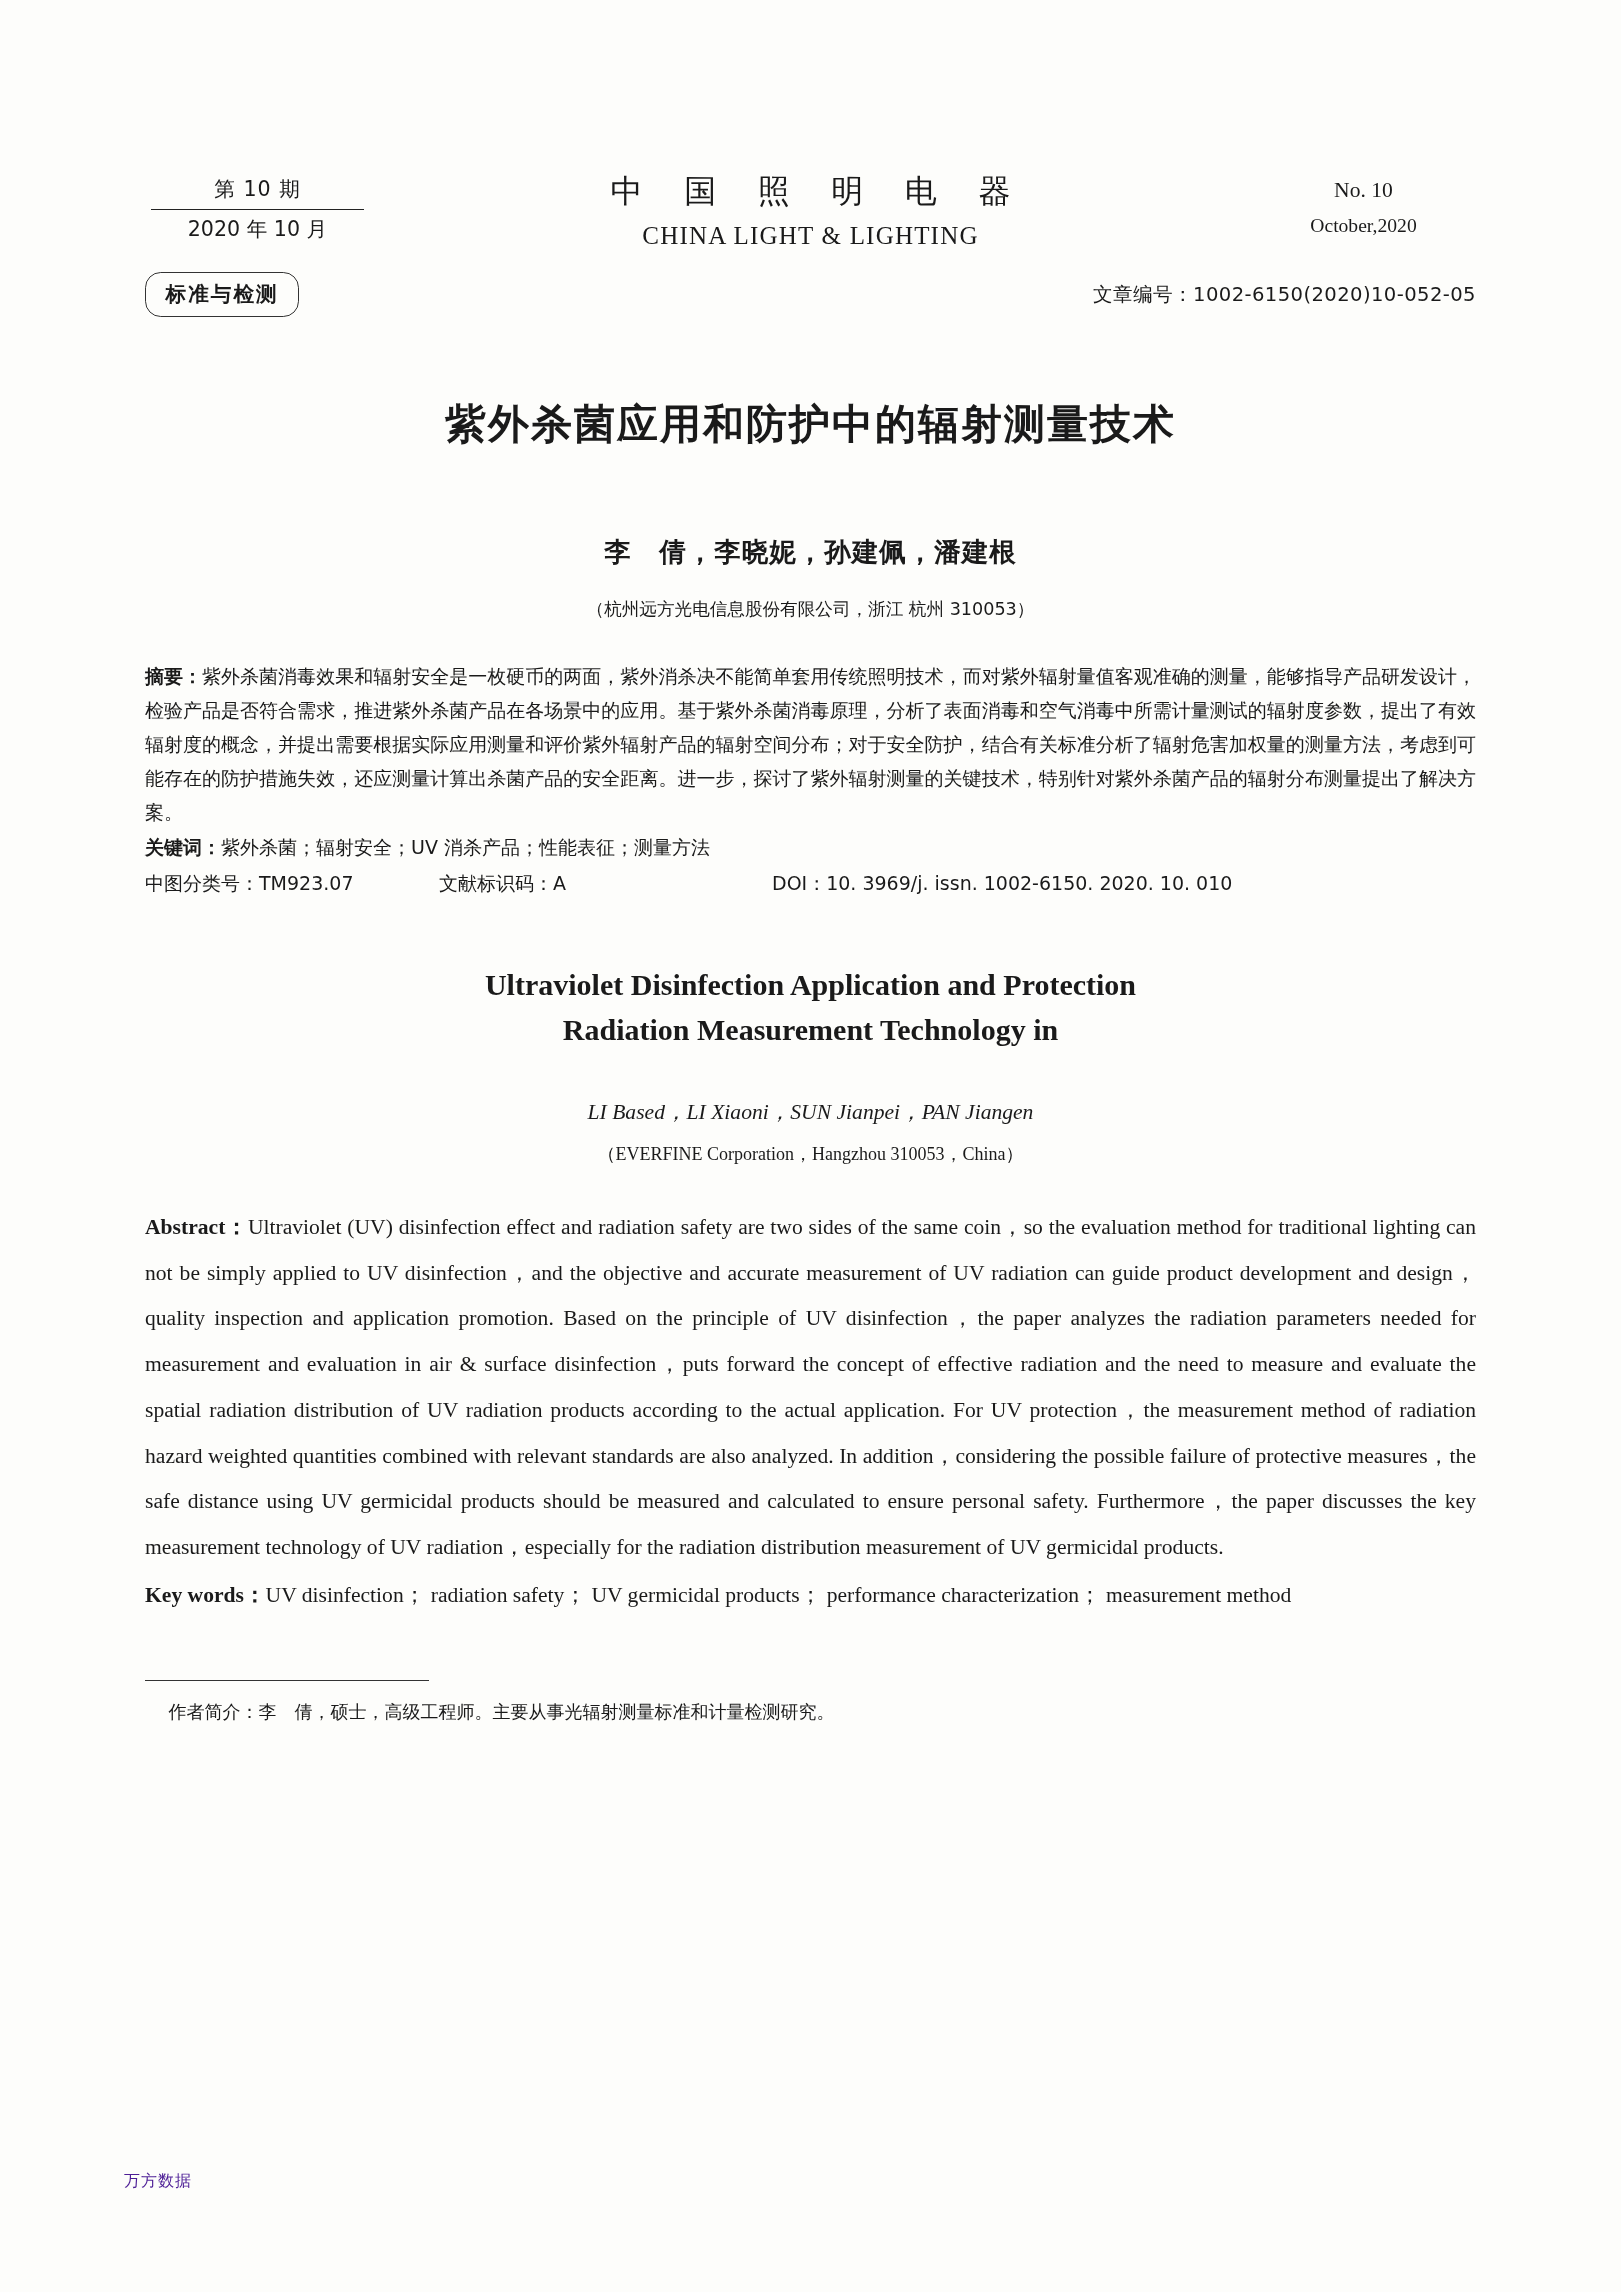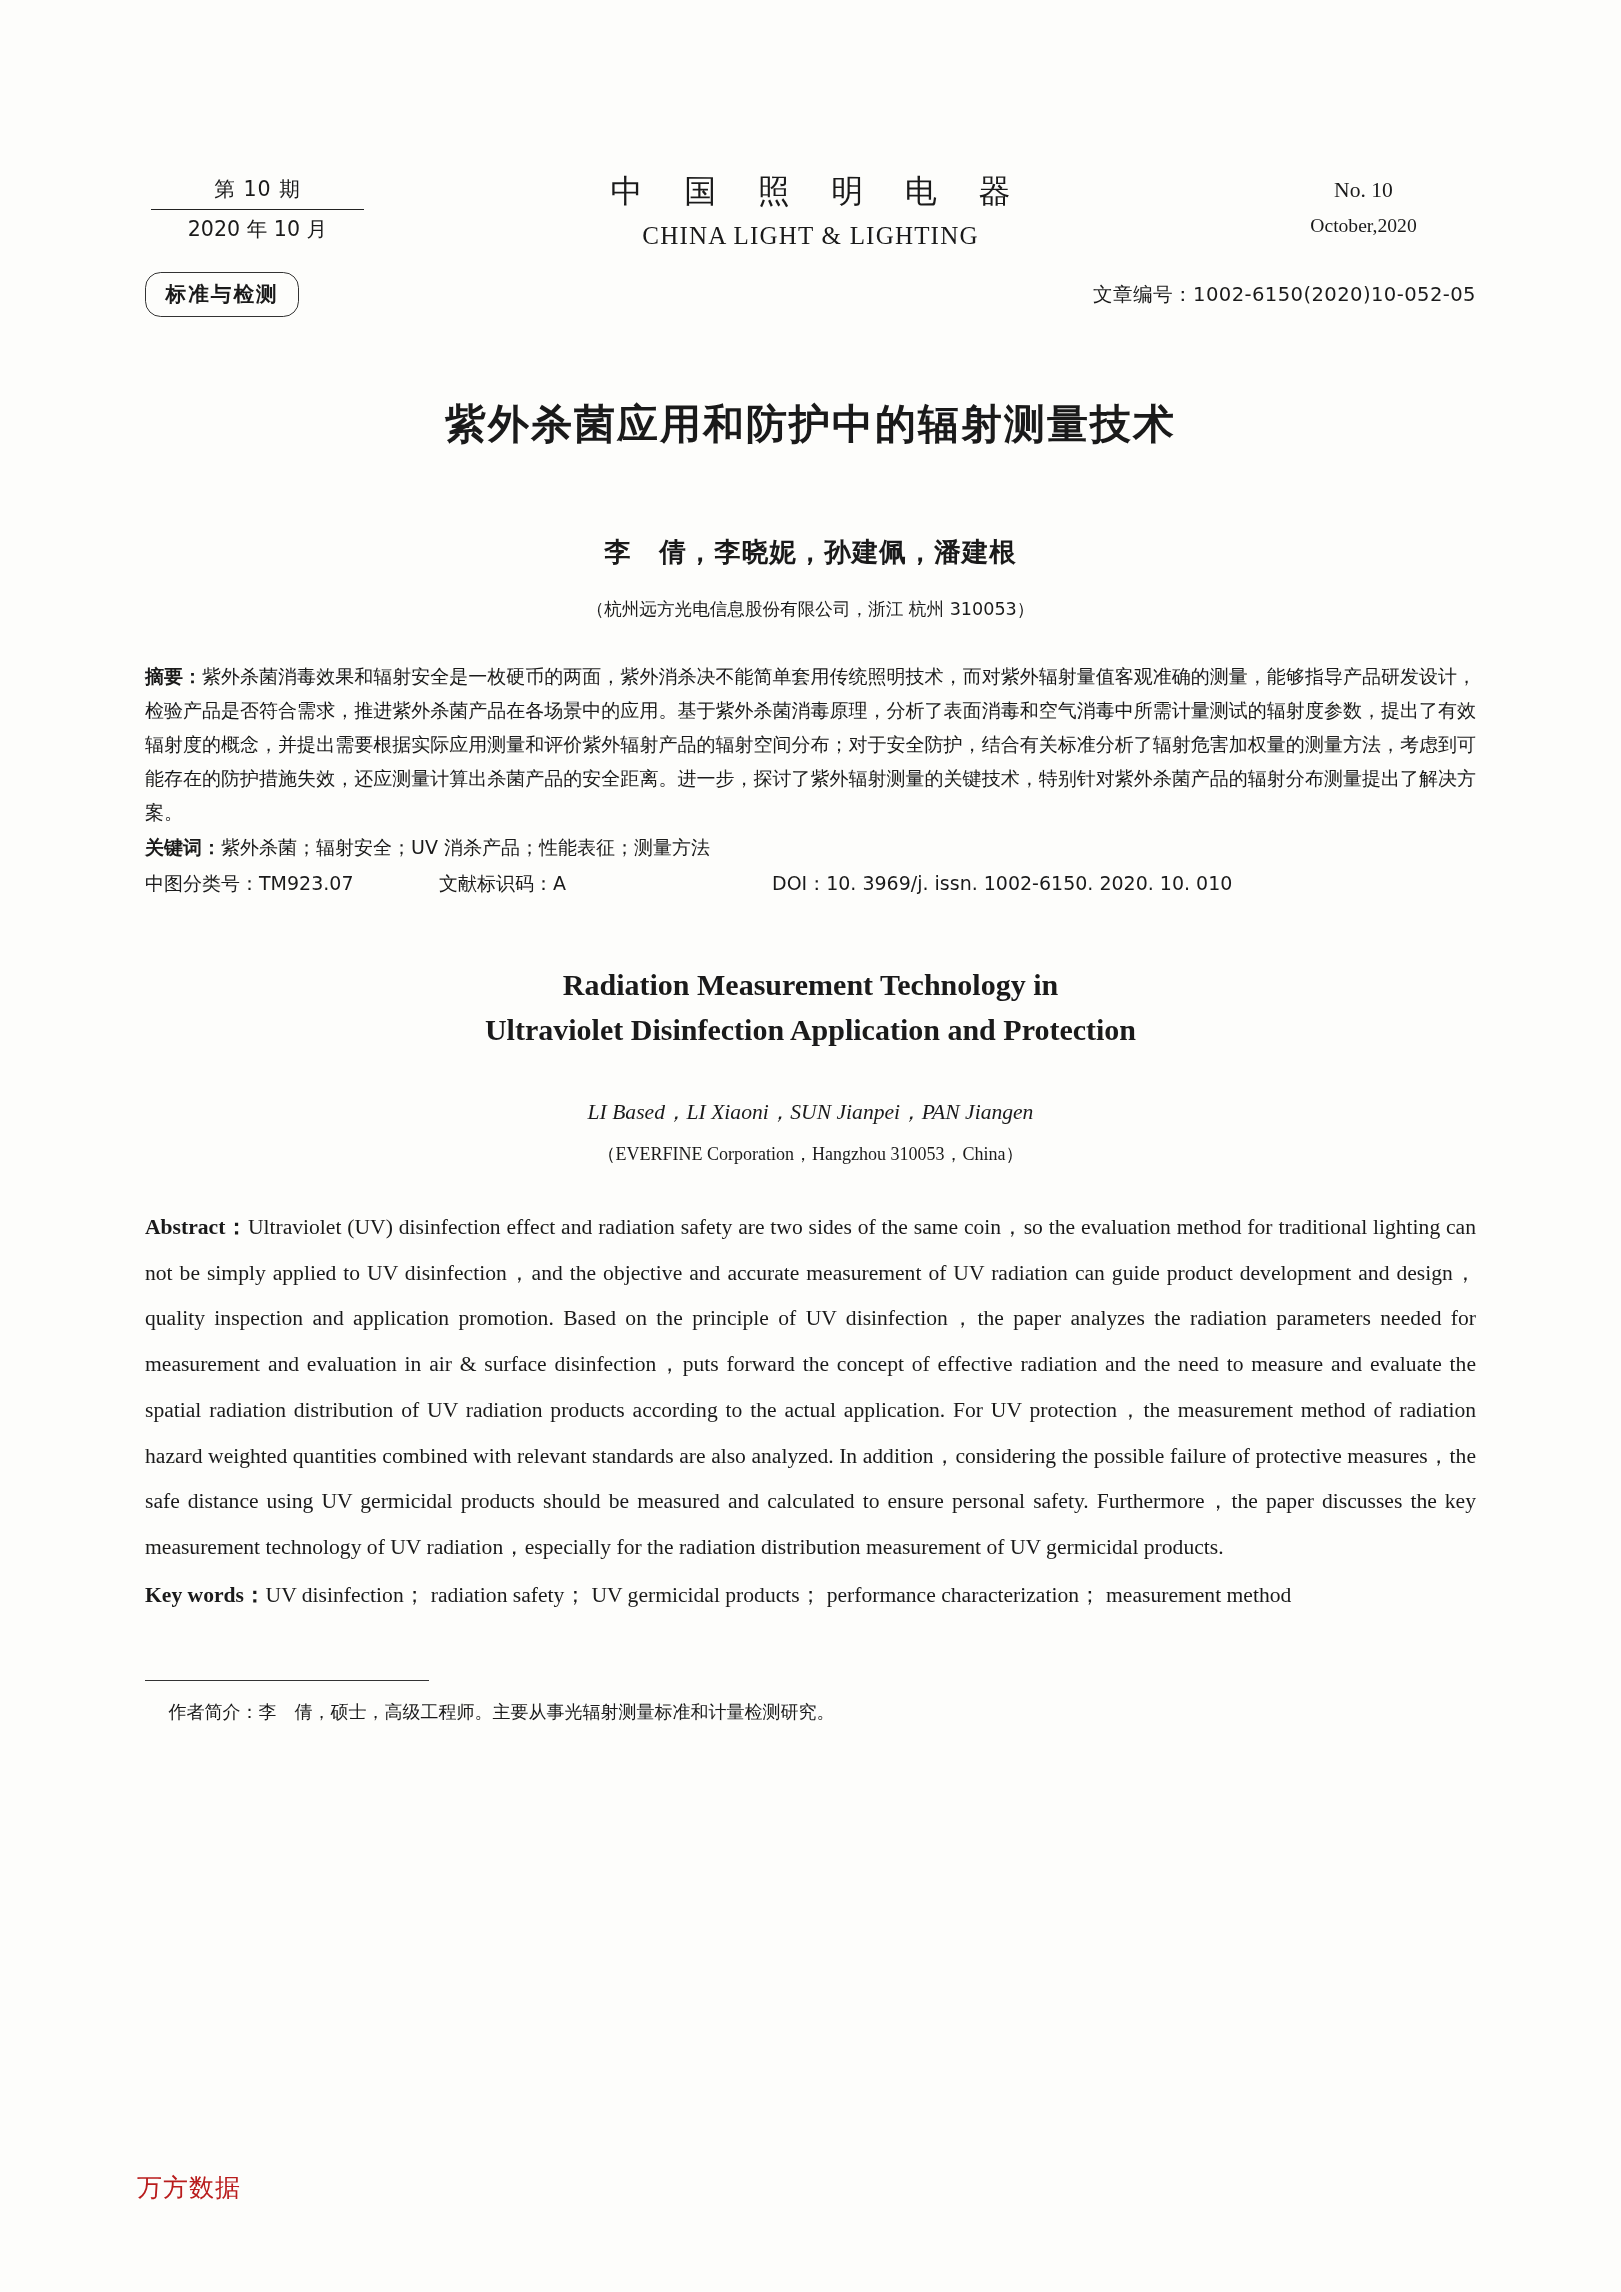--- a/index.html
+++ b/index.html
@@ -191,24 +191,24 @@
   }
   .footnote {
     margin-top: 19.6px;
     margin-left: 23.5px;
     font-size: 18px;
     font-family: "DejaVu Sans", sans-serif;
   }
 
   .watermark {
     position: absolute;
-    left: 137px;
+    left: 124px;
     top: 2171px;
-    font-size: 25px;
-    color: #b91c1c;
+    font-size: 16px;
+    color: #4c1d95;
     font-family: "DejaVu Sans", sans-serif;
     letter-spacing: 1px;
   }
 </style>
 </head>
 <body>
 
 <div class="page">
   <div class="content">
 
@@ -244,22 +244,22 @@
     <div class="kw-cn">
       <span class="lead">关键词：</span><span>紫外杀菌；辐射安全；UV 消杀产品；性能表征；测量方法</span>
     </div>
     <div class="clc-row">
       <div class="c1">中图分类号：TM923.07</div>
       <div class="c2">文献标识码：A</div>
       <div class="c3">DOI：10. 3969/j. issn. 1002-6150. 2020. 10. 010</div>
     </div>
 
     <div class="title-en">
+      <div>Ultraviolet Disinfection Application and Protection</div>
       <div>Radiation Measurement Technology in</div>
-      <div>Ultraviolet Disinfection Application and Protection</div>
     </div>
 
     <div class="authors-en">LI Based，LI Xiaoni，SUN Jianpei，PAN Jiangen</div>
     <div class="affil-en">（EVERFINE Corporation，Hangzhou 310053，China）</div>
 
     <div class="abs-en">
       <b>Abstract：</b><span>Ultraviolet (UV) disinfection effect and radiation safety are two sides of the same coin，so the evaluation method for traditional lighting can not be simply applied to UV disinfection，and the objective and accurate measurement of UV radiation can guide product development and design，quality inspection and application promotion. Based on the principle of UV disinfection，the paper analyzes the radiation parameters needed for measurement and evaluation in air &amp; surface disinfection，puts forward the concept of effective radiation and the need to measure and evaluate the spatial radiation distribution of UV radiation products according to the actual application. For UV protection，the measurement method of radiation hazard weighted quantities combined with relevant standards are also analyzed. In addition，considering the possible failure of protective measures，the safe distance using UV germicidal products should be measured and calculated to ensure personal safety. Furthermore，the paper discusses the key measurement technology of UV radiation，especially for the radiation distribution measurement of UV germicidal products.</span>
     </div>
     <div class="kw-en">
       <b>Key words：</b><span>UV disinfection； radiation safety； UV germicidal products； performance characterization； measurement method</span>

